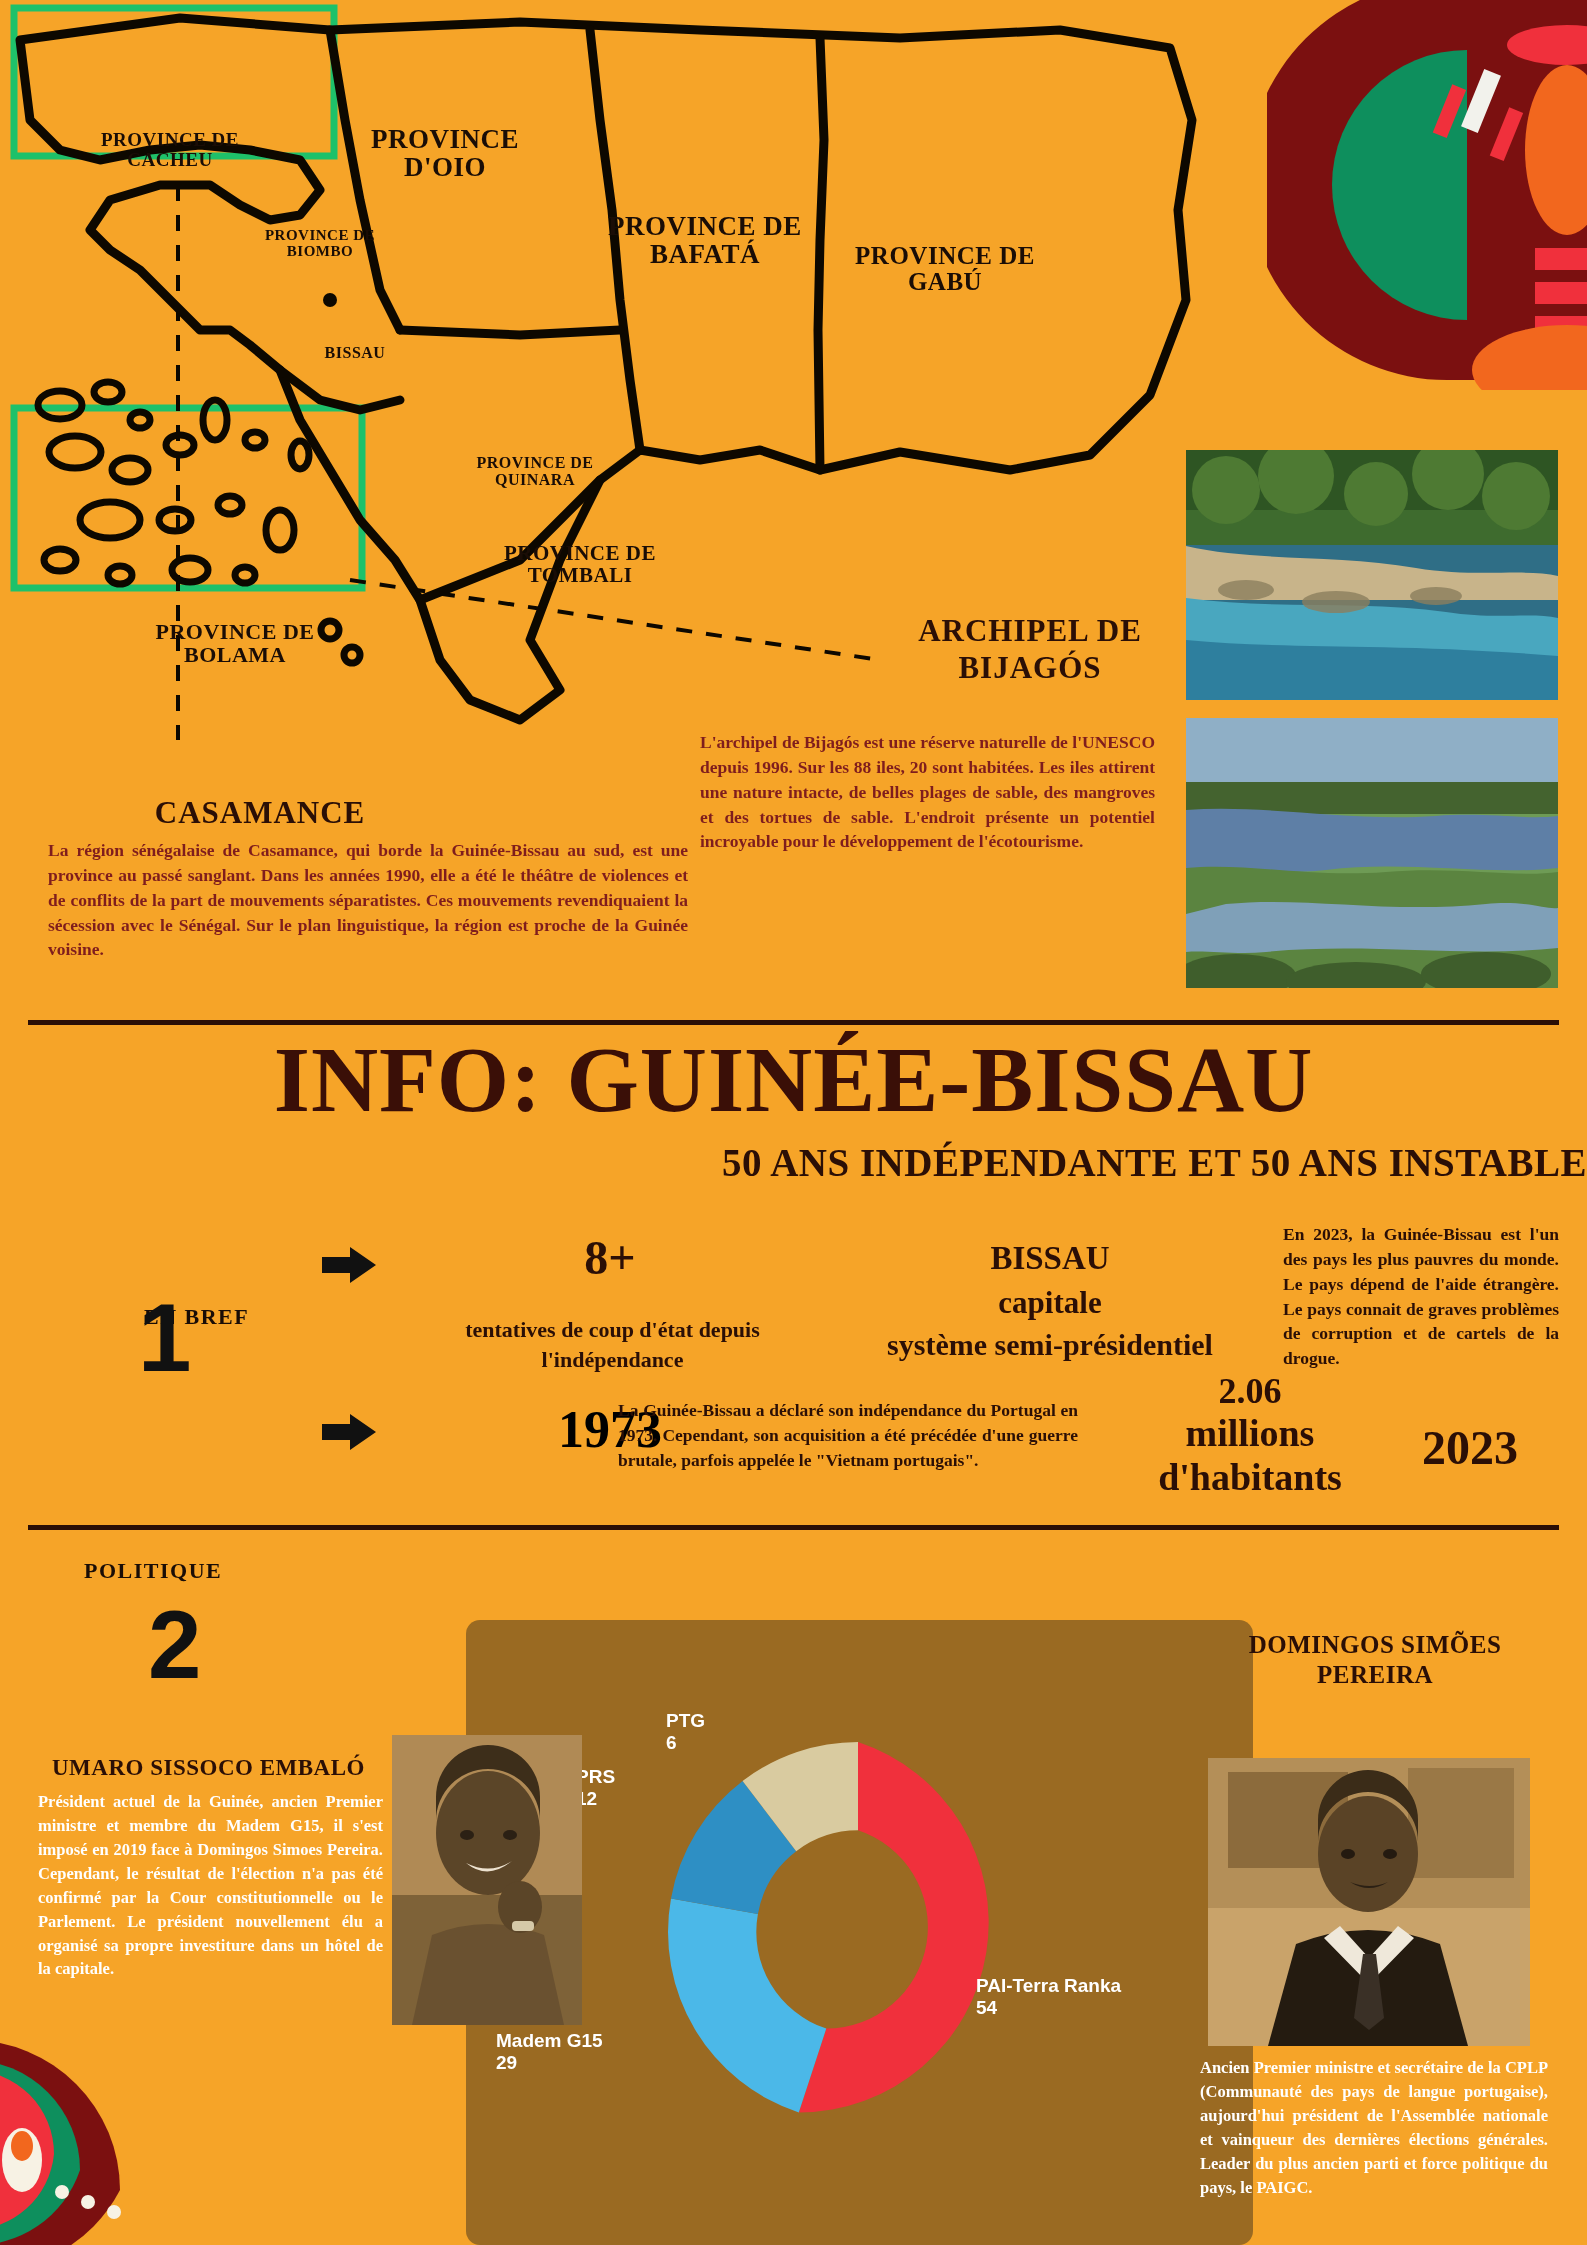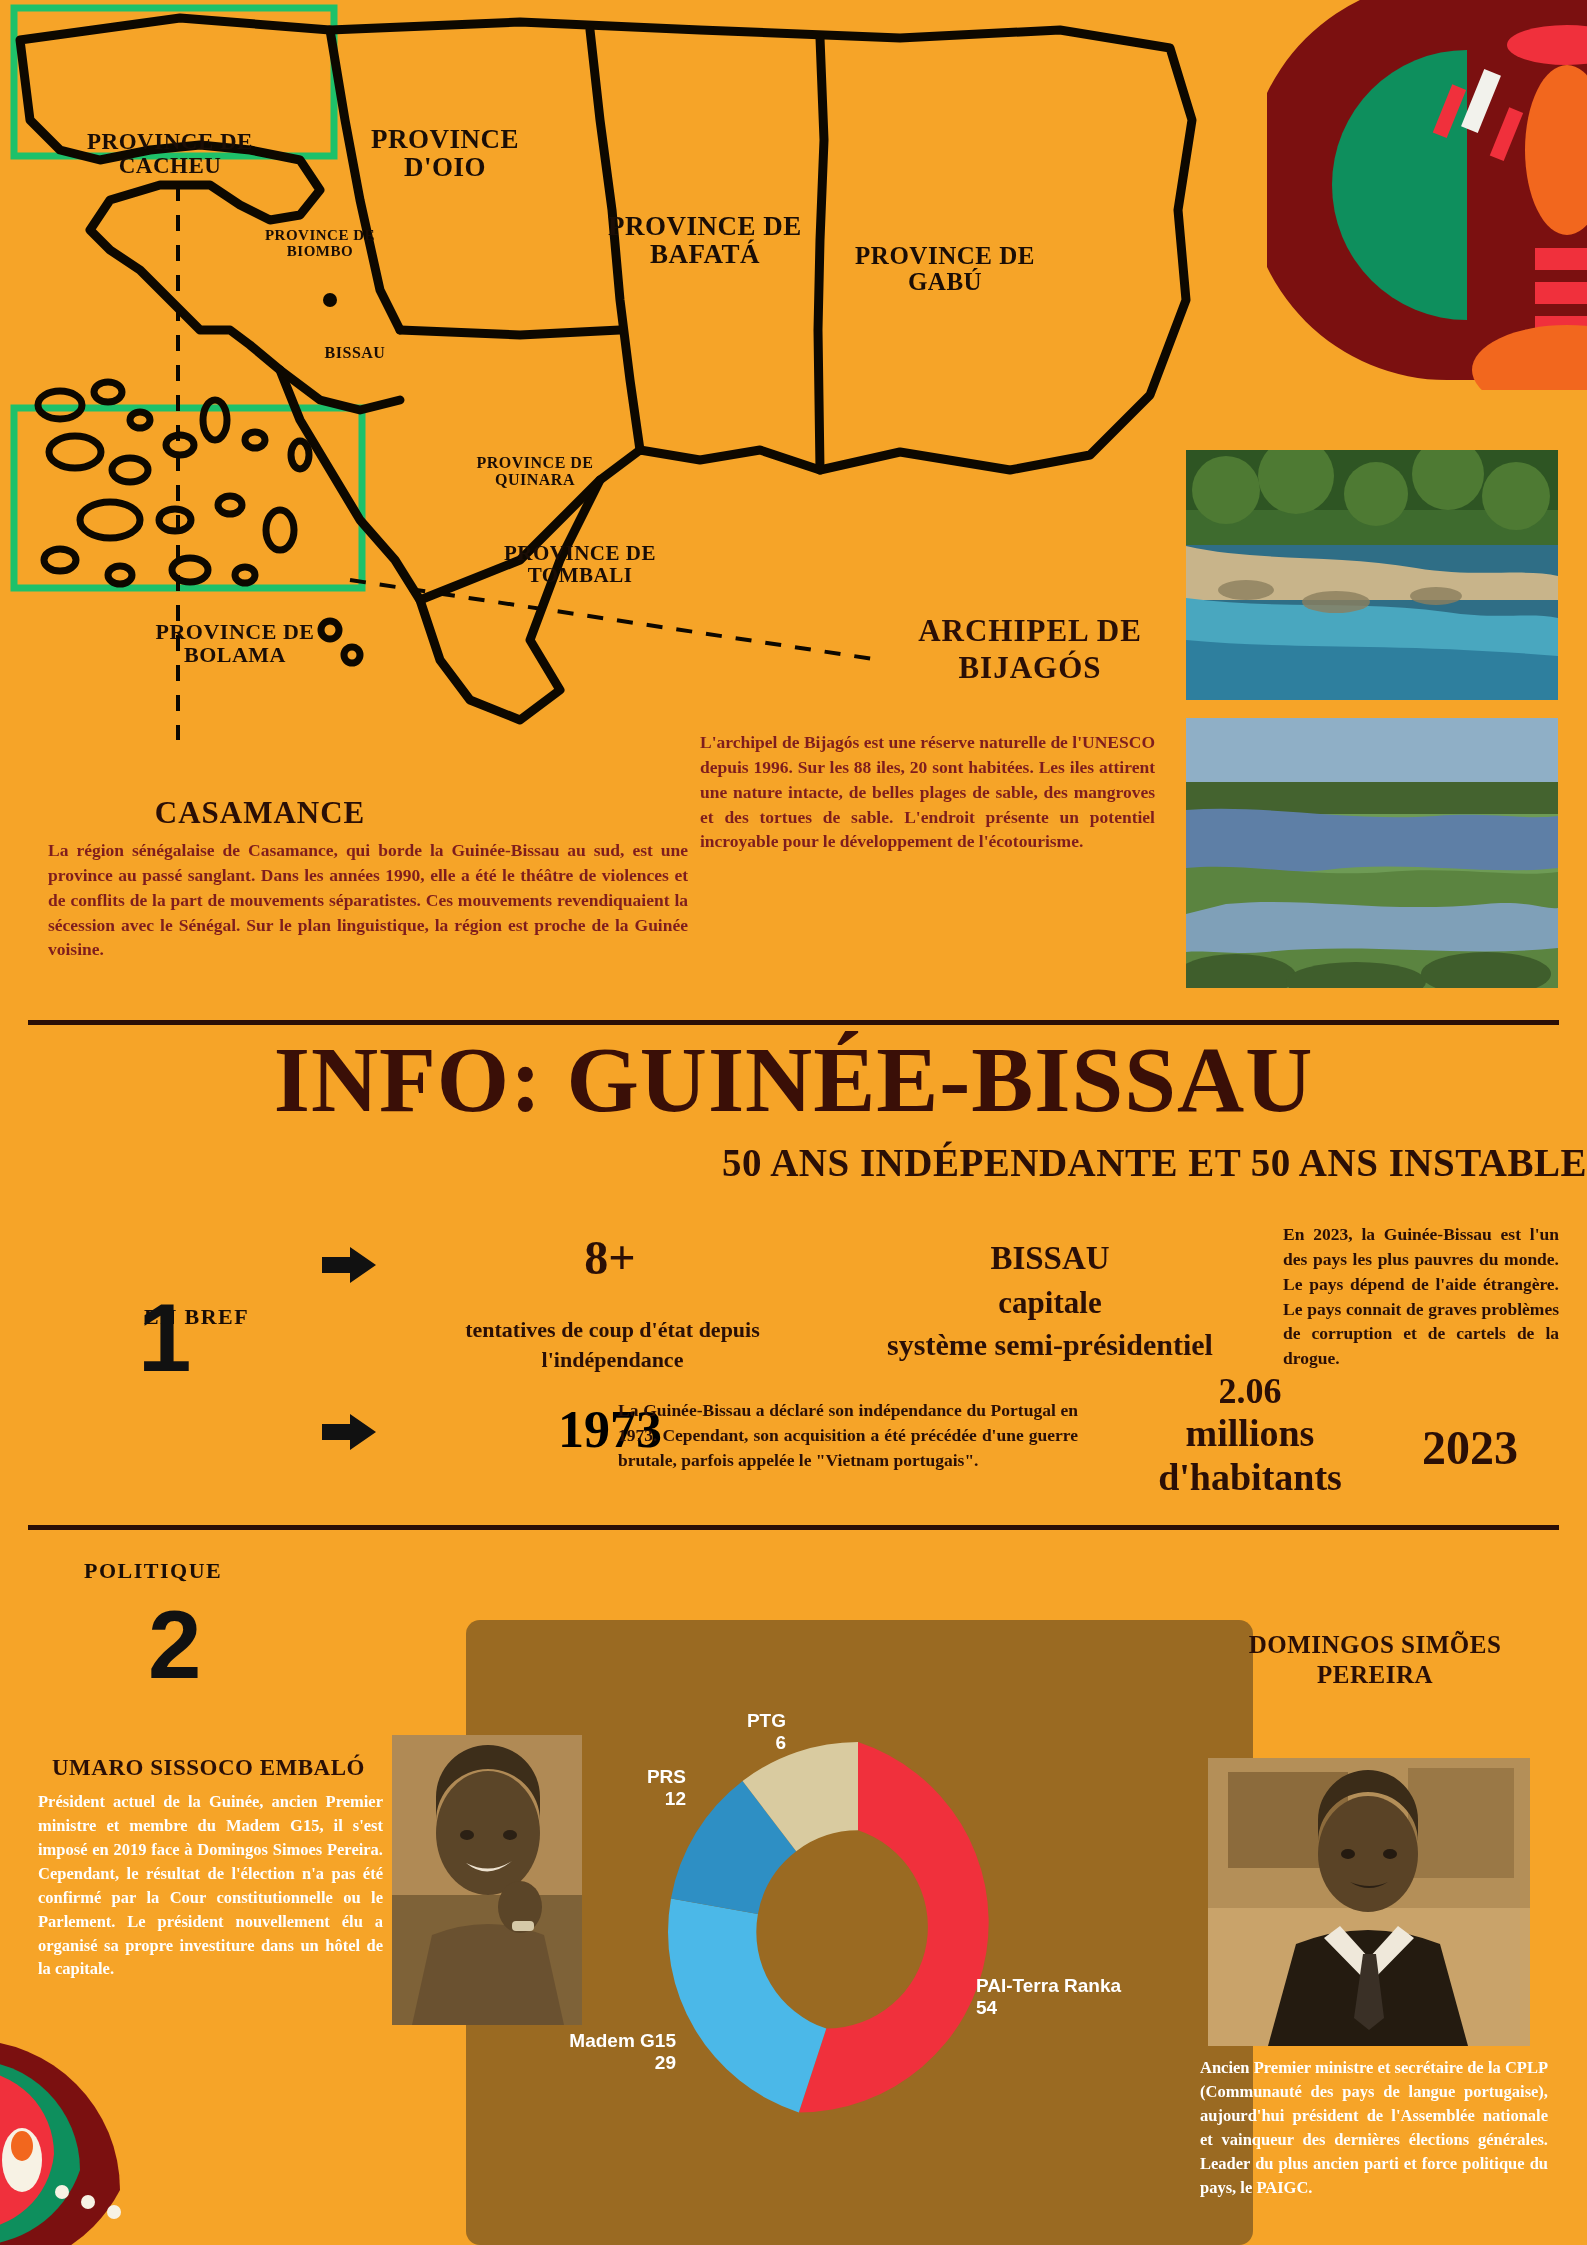--- a/index.html
+++ b/index.html
@@ -77,21 +77,21 @@
     position: absolute; left: 466px; top: 1620px; width: 787px; height: 625px;
     background: #9A6A22; border-radius: 14px;
   }
   #chart-title {
     position: absolute; left: 0; top: 14px; width: 787px; text-align: center;
     font-family: "Liberation Serif", serif; font-weight: bold; font-size: 21px;
     color: #fff; letter-spacing: .4px;
   }
   .donut-label {
     position: absolute; font-family: "Liberation Sans", sans-serif; font-weight: bold;
-    color: #fff; text-align: right; font-size: 19px; line-height: 1.15;
+    color: #fff; text-align: left; font-size: 19px; line-height: 1.15;
   }
 
   .photo-person { position: absolute; overflow: hidden; }
 
   .white-para {
     font-family: "Liberation Serif", serif; font-weight: bold;
     color: #fff; text-align: justify; font-size: 16.5px; line-height: 1.45;
   }
   .dark-head {
     font-family: "Liberation Serif", serif; font-weight: bold;
@@ -154,21 +154,21 @@
     <rect x="232" y="118" width="15" height="52" fill="#F0303C" transform="rotate(22 239 144)"></rect>
     <ellipse cx="300" cy="55" rx="60" ry="20" fill="#F0303C"></ellipse>
     <ellipse cx="300" cy="160" rx="42" ry="85" fill="#F2671E"></ellipse>
     <rect x="268" y="258" width="130" height="22" fill="#F0303C"></rect>
     <rect x="268" y="292" width="130" height="22" fill="#F0303C"></rect>
     <rect x="268" y="326" width="130" height="22" fill="#F0303C"></rect>
     <ellipse cx="300" cy="380" rx="95" ry="45" fill="#F2671E"></ellipse>
   </svg>
 
   <div id="map-labels">
-      <div class="map-label" style="left: 70px; top: 130px; width: 200px; font-size: 23px;">PROVINCE DE CACHEU</div>
+      <div class="map-label" style="left: 70px; top: 130px; width: 200px; font-size: 19px;">PROVINCE DE CACHEU</div>
       <div class="map-label" style="left: 340px; top: 125px; width: 210px; font-size: 27px;">PROVINCE D'OIO</div>
       <div class="map-label" style="left: 255px; top: 228px; width: 130px; font-size: 15px;">PROVINCE DE BIOMBO</div>
       <div class="map-label" style="left: 300px; top: 345px; width: 110px; font-size: 16px;">BISSAU</div>
       <div class="map-label" style="left: 580px; top: 212px; width: 250px; font-size: 27px;">PROVINCE DE BAFATÁ</div>
       <div class="map-label" style="left: 830px; top: 243px; width: 230px; font-size: 25px;">PROVINCE DE GABÚ</div>
       <div class="map-label" style="left: 455px; top: 455px; width: 160px; font-size: 16px;">PROVINCE DE QUINARA</div>
       <div class="map-label" style="left: 480px; top: 542px; width: 200px; font-size: 21px;">PROVINCE DE TOMBALI</div>
       <div class="map-label" style="left: 120px; top: 620px; width: 230px; font-size: 22px;">PROVINCE DE BOLAMA</div>
     </div>
 

